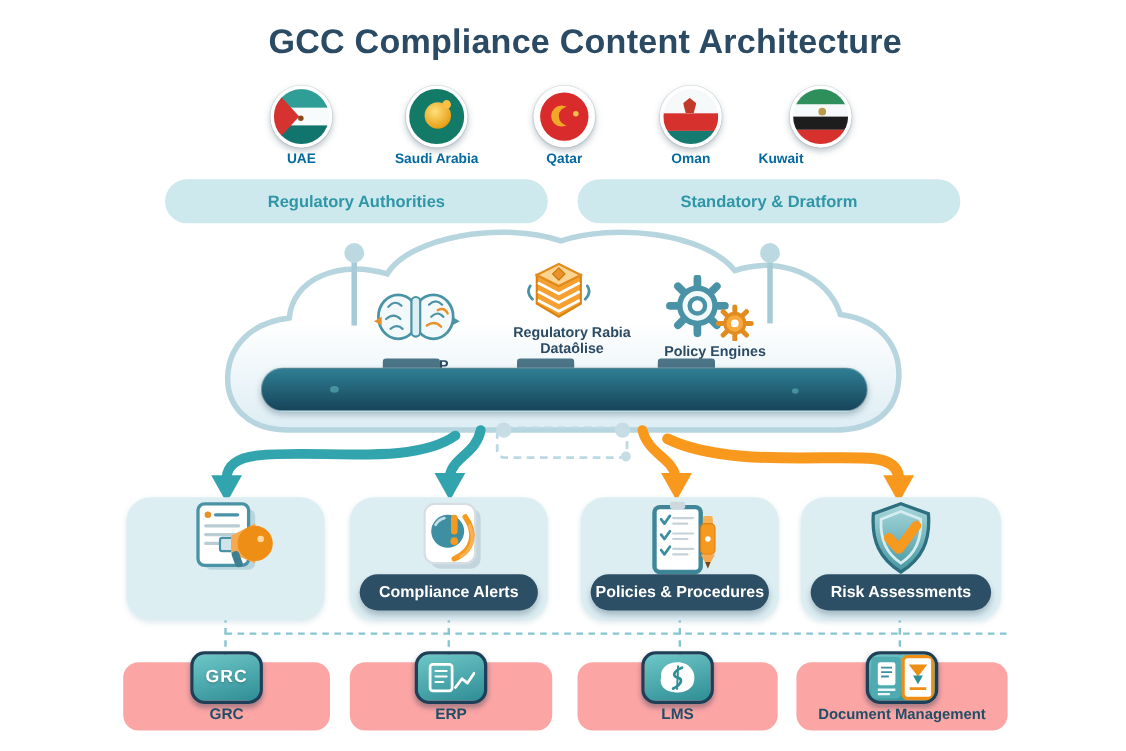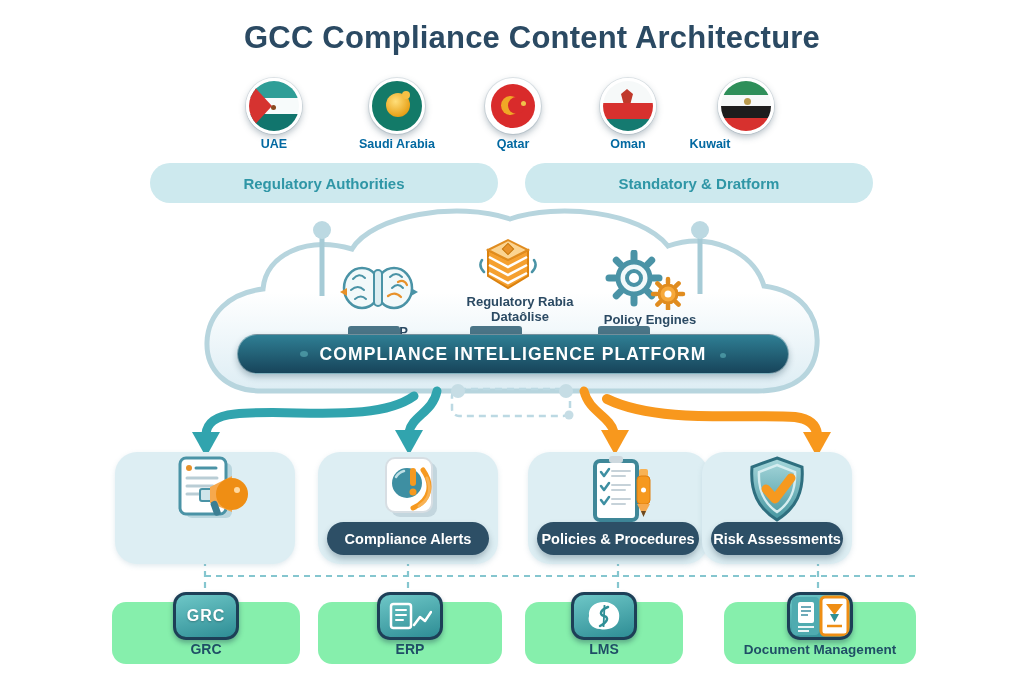--- a/index.html
+++ b/index.html
@@ -29,21 +29,21 @@
         border:1.5px solid rgba(255,255,255,.4);box-shadow:0 3px 6px rgba(20,60,80,.3);}
   .speck{position:absolute;border-radius:50%;background:#5fb3bb;opacity:.6;}
   
   .out-box{position:absolute;top:452px;height:112px;width:180px;background:#ddeef3;
            border-radius:22px;box-shadow:0 2px 5px rgba(140,175,190,.25);}
   .out-icon{position:absolute;top:4px;left:50%;transform:translateX(-50%);}
   .out-pill{position:absolute;left:9px;right:9px;bottom:9px;height:33px;background:#2d4f66;
             border-radius:17px;display:flex;align-items:center;justify-content:center;color:#fff;
             font-weight:bold;font-size:14.5px;box-shadow:0 4px 6px rgba(30,60,80,.3);white-space:nowrap;}
   
-  .sys-box{position:absolute;top:602px;height:62px;background:#86efac;border-radius:14px;}
+  .sys-box{position:absolute;top:602px;height:62px;background:#fca5a5;border-radius:14px;}
   .sys-badge{position:absolute;top:-10px;left:50%;transform:translateX(-50%);width:66px;height:48px;
              border-radius:13px;background:linear-gradient(165deg,#6ec7c7,#2e8d95);
              border:3.5px solid #1d3f57;box-sizing:border-box;display:flex;align-items:center;
              justify-content:center;box-shadow:0 3px 5px rgba(20,50,70,.35);overflow:hidden;}
   .sys-badge-text{color:#fff;font-weight:bold;font-size:16px;letter-spacing:1px;
                   text-shadow:0 1px 2px rgba(0,0,0,.25);}
   .sys-label{position:absolute;left:0;right:0;bottom:7px;text-align:center;font-weight:bold;
              font-size:14px;color:#1f4e66;white-space:nowrap;}
   .sys-label.small{font-size:13.5px;}
 </style>
@@ -181,21 +181,20 @@
     <circle cx="70" cy="44" r="9" fill="#f7a93b" stroke="#e08c1f" stroke-width="3"></circle>
     <circle cx="70" cy="44" r="3.5" fill="#ffffff"></circle>
   </svg>
   <div class="cloud-label" style="left:582px;top:312px;width:136px">Policy Engines</div>
 
   <div class="tab" style="left:348px"></div>
   <div class="tab" style="left:470px"></div>
   <div class="tab" style="left:598px"></div>
   <div class="platform-bar">
     <div class="speck" style="left:62px;top:16px;width:8px;height:6px"></div>
-    <span>COMPLIANCE INTELLIGENCE PLATFORM</span>
     <div class="speck" style="right:62px;top:18px;width:6px;height:5px"></div>
   </div>
 
   <div class="out-box" style="left:115px">
     <svg class="out-icon" width="90" height="68" viewBox="0 0 90 68">
       <rect x="26" y="7" width="46" height="55" rx="6" fill="#b9d6de"></rect>
       <rect x="20" y="2" width="46" height="56" rx="6" fill="#fff" stroke="#4a93a6" stroke-width="3"></rect>
       <circle cx="29" cy="12" r="3" fill="#e8912a"></circle>
       <path stroke="#4a93a6" stroke-width="3" stroke-linecap="round" d="M36,12 h20"></path>
       <path stroke="#b9cdd5" stroke-width="3" stroke-linecap="round" d="M27,22 h30 M27,30 h26 M27,38 h18"></path>
@@ -230,21 +229,21 @@
       <circle cx="44" cy="27" r="15" fill="#3e8fa2"></circle>
       <path d="M33,21 a13,13 0 0 1 8,-6" stroke="#bfe0e6" stroke-width="2.5" fill="none" stroke-linecap="round"></path>
       <rect x="47" y="12" width="6" height="18" rx="3" fill="#f6991f"></rect>
       <circle cx="50" cy="36" r="3.5" fill="#f6991f"></circle>
       <path d="M60,14 C70,28 68,44 50,52" stroke="#f6991f" stroke-width="5" fill="none" stroke-linecap="round"></path>
       <path d="M64,22 C69,34 66,44 56,50" stroke="#f8b254" stroke-width="3" fill="none" stroke-linecap="round"></path>
     </svg>
     <div class="out-pill">Compliance Alerts</div>
   </div>
 
-  <div class="out-box" style="left:702px;width:150px">
+  <div class="out-box" style="left:728px;width:182px">
     <svg class="out-icon" width="90" height="68" viewBox="0 0 90 68">
       <defs>
         <linearGradient id="shG" x1="0" y1="0" x2="0" y2="1">
           <stop offset="0" stop-color="#a8d8dc"></stop>
             <stop offset="1" stop-color="#4797a1"></stop>
         </linearGradient>
       </defs>
       <path d="M45,2 L70,11 C72,36 64,52 45,64 C26,52 18,36 20,11 Z" fill="url(#shG)" stroke="#2e6f7f" stroke-width="3"></path>
       <path d="M45,9 L63,16 C64,35 58,47 45,56 C32,47 26,35 27,16 Z" fill="none" stroke="#d5edf0" stroke-width="2.5"></path>
       <path d="M34,33 L43,43 L59,22" stroke="#f6991f" stroke-width="9" fill="none" stroke-linecap="round" stroke-linejoin="round"></path>
@@ -263,21 +262,21 @@
     <div class="sys-badge">
       <svg width="44" height="30" viewBox="0 0 44 30">
         <rect x="3" y="3" width="20" height="24" rx="2.5" fill="none" stroke="#fff" stroke-width="2.5"></rect>
         <path d="M8,9 h10 M8,14 h10 M8,19 h7" stroke="#fff" stroke-width="2" stroke-linecap="round"></path>
         <path d="M26,24 l6,-8 5,4 6,-9" stroke="#fff" stroke-width="2.5" fill="none" stroke-linecap="round" stroke-linejoin="round"></path>
       </svg>
     </div>
     <div class="sys-label">ERP</div>
   </div>
 
-  <div class="sys-box" style="left:525px;width:158px">
+  <div class="sys-box" style="left:525px;width:182px">
     <div class="sys-badge">
       <svg width="40" height="32" viewBox="0 0 40 32">
         <path d="M20,2 C10,2 4,8 5,16 C3,22 8,29 16,29 C24,31 34,27 35,19 C37,10 30,2 20,2 Z" fill="#fff"></path>
         <path d="M24,7 C16,10 15,15 20,16 C25,17 24,22 16,26" stroke="#2f8f96" stroke-width="2.5" fill="none" stroke-linecap="round"></path>
         <path d="M20.5,5 L19.5,27" stroke="#2f8f96" stroke-width="1.8"></path>
       </svg>
     </div>
     <div class="sys-label">LMS</div>
   </div>
 

